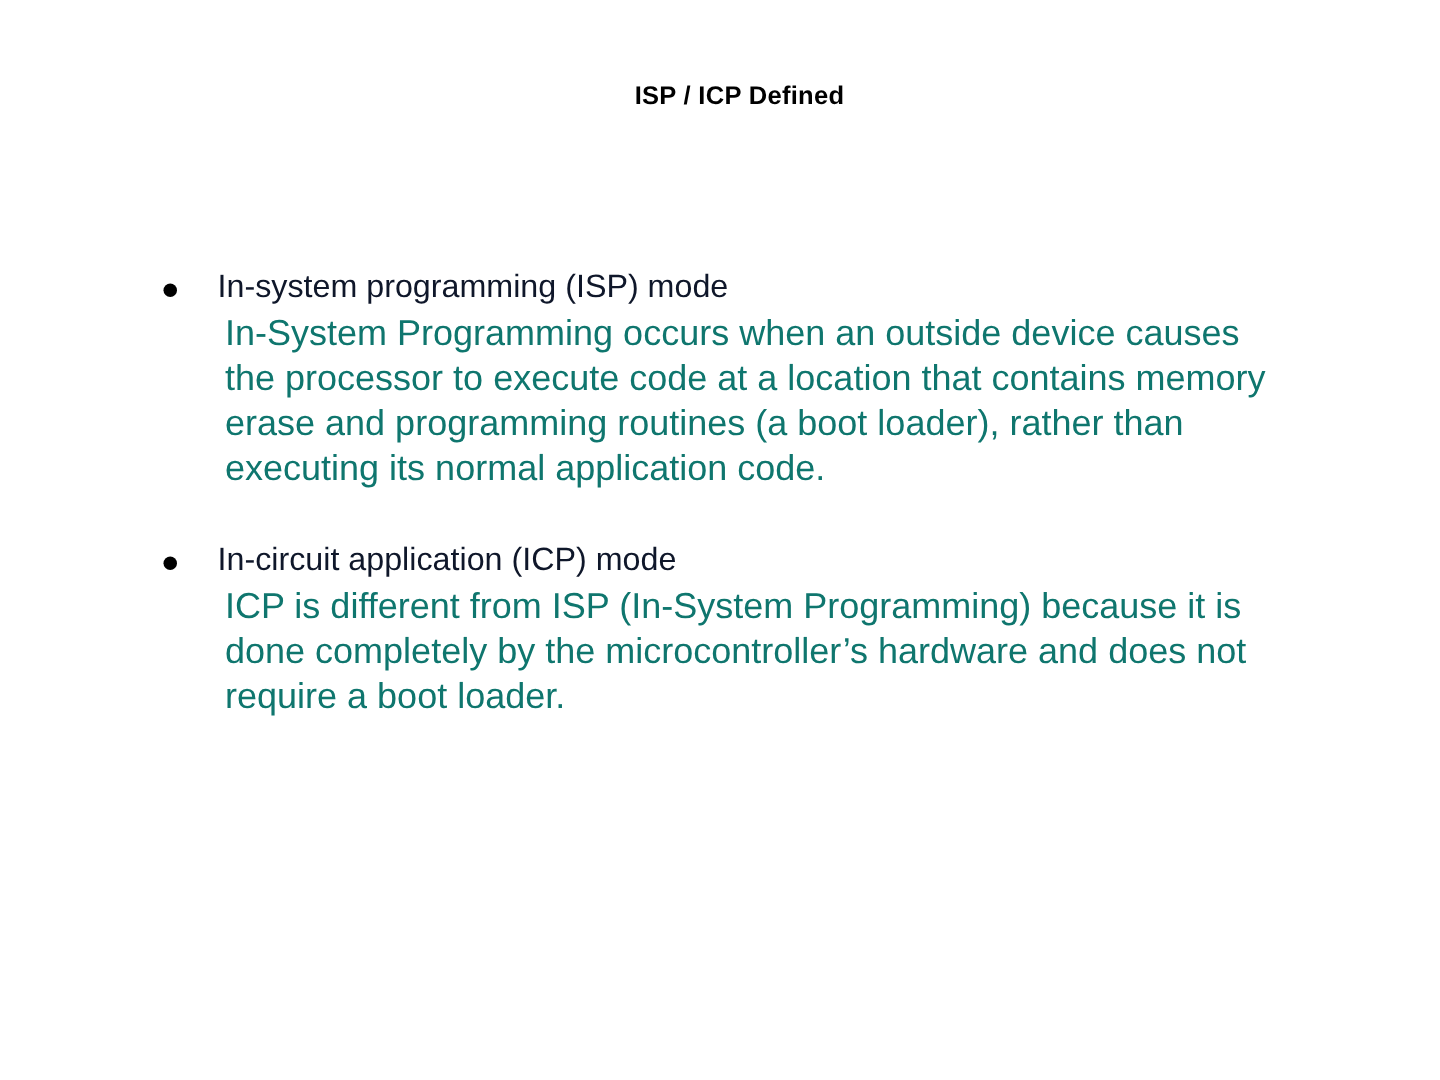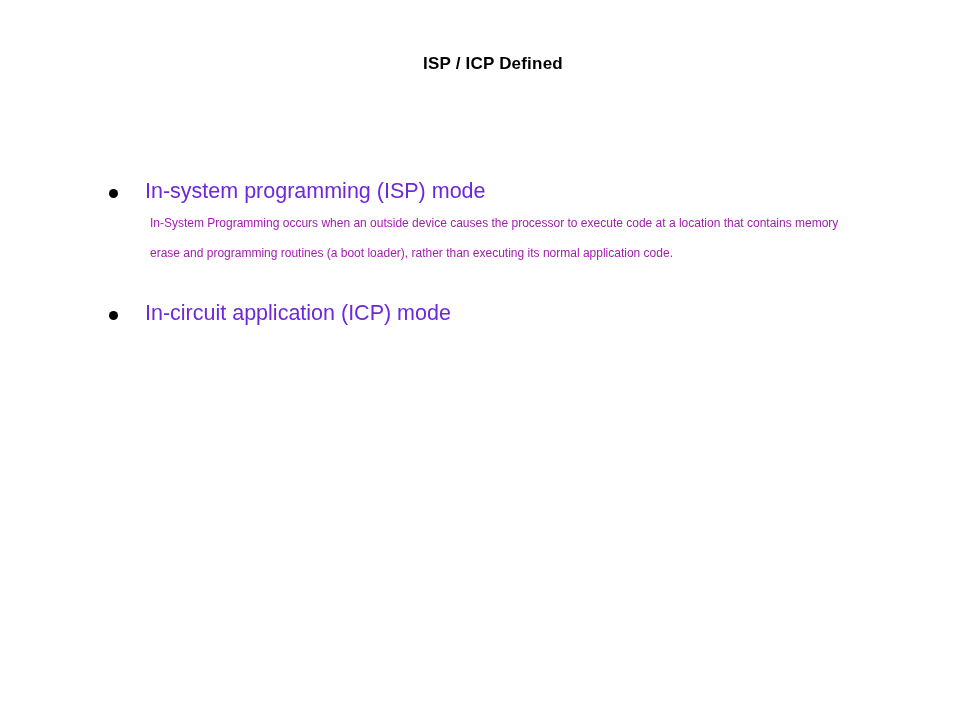--- a/index.html
+++ b/index.html
@@ -64,30 +64,30 @@
     top: 13px;
     width: 9px;
     height: 9px;
     border-radius: 50%;
     background: #000000;
   }
 
   .bullet-heading {
     font-size: 21.5px;
     line-height: 31px;
-    color: #6d28d9;
+    color: #0f172a;
     white-space: nowrap;
   }
 
   .bullet-body {
     margin-top: 1px;
     padding-left: 46px;
-    font-size: 12px;
+    font-size: 24px;
     line-height: 30px;
-    color: #a21caf;
+    color: #0f766e;
     max-width: 710px;
   }
 </style>
 </head>
 <body>
 
 <div class="slide">
 
   <div class="slide-title">ISP / ICP Defined</div>
 
@@ -99,16 +99,17 @@
         <span class="bullet-heading">In-system programming (ISP) mode</span>
       </div>
       <div class="bullet-body">In-System Programming occurs when an outside device causes the processor to execute code at a location that contains memory erase and programming routines (a boot loader), rather than executing its normal application code.</div>
     </div>
 
     <div class="bullet-block">
       <div class="bullet-row">
         <span class="bullet-marker"></span>
         <span class="bullet-heading">In-circuit application (ICP) mode</span>
       </div>
+      <div class="bullet-body">ICP is different from ISP (In-System Programming) because it is done completely by the microcontroller’s hardware and does not require a boot loader.</div>
     </div>
 
   </div>
 </div>
 
 </body></html>

